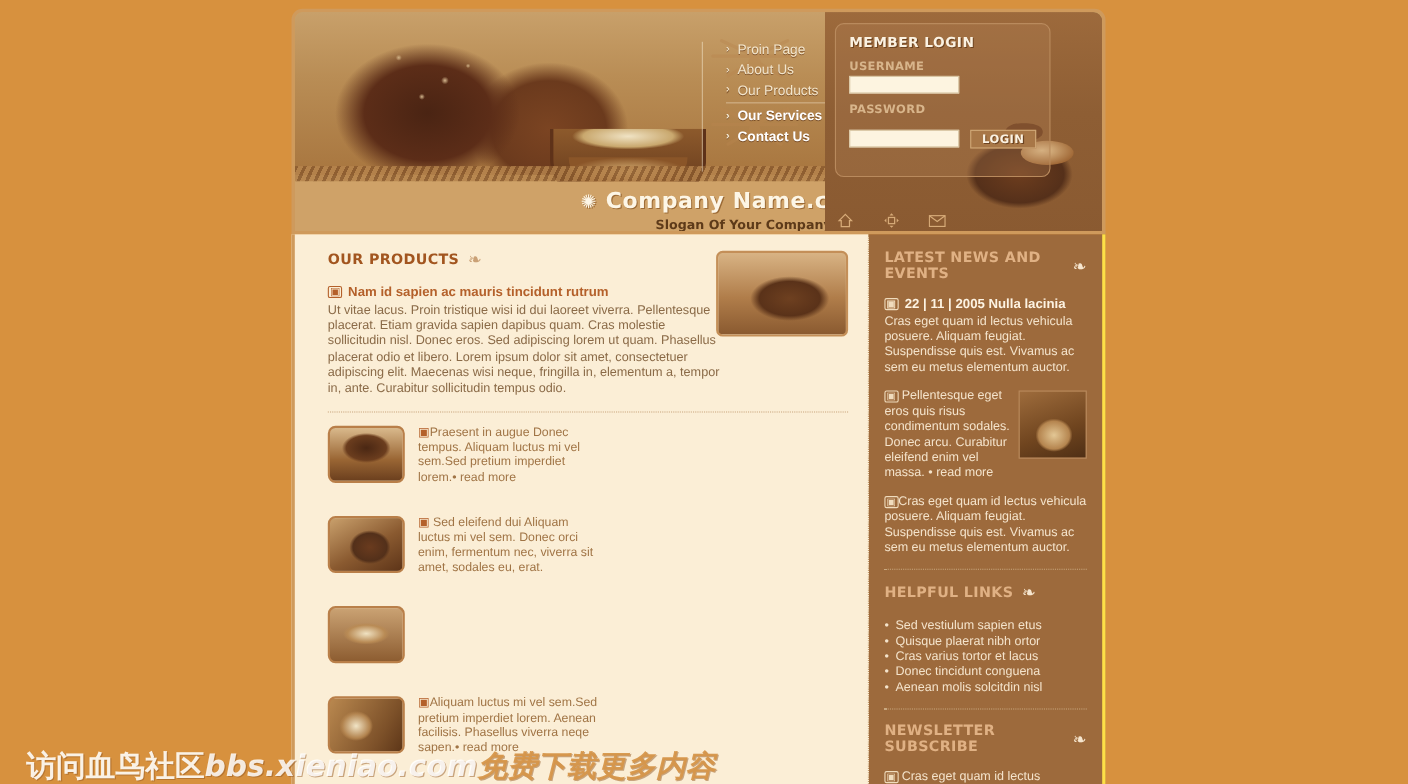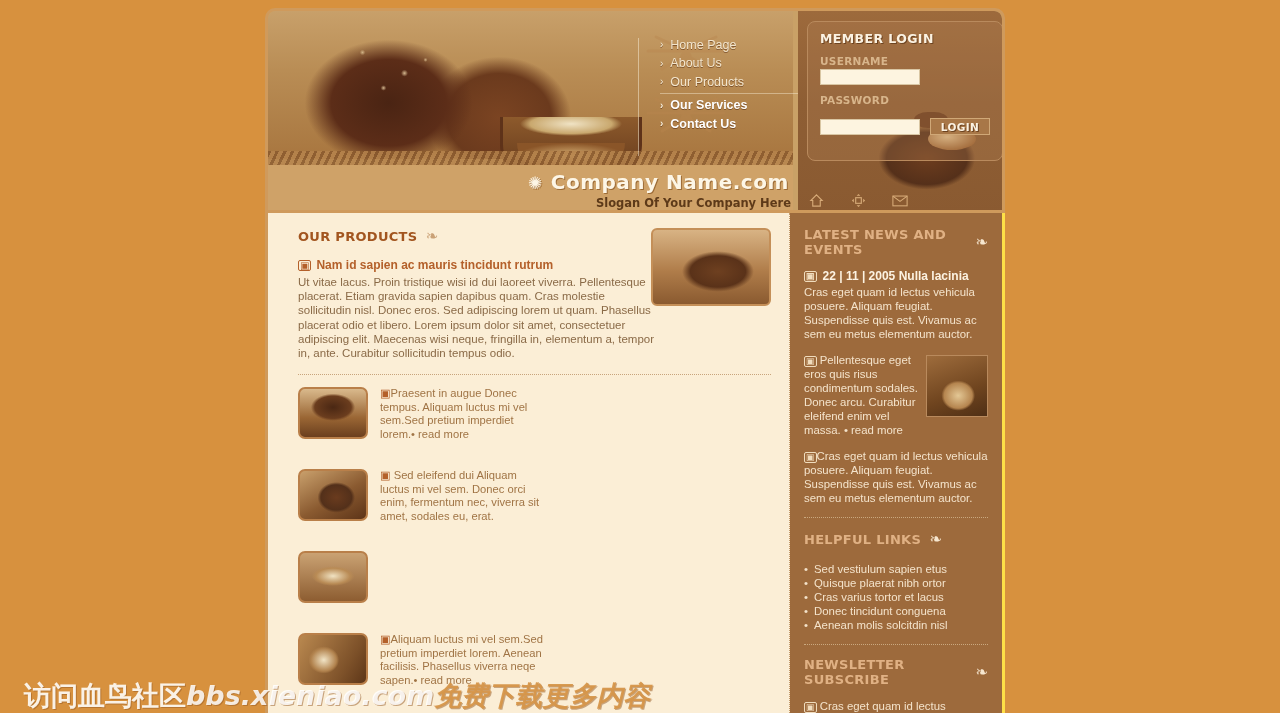--- a/index.html
+++ b/index.html
@@ -125,21 +125,21 @@
     color: #5d3a19;
     text-align: right;
     padding-right: 2px;
     line-height: 14px;
   }
   .brand-star { margin-right: 8px; color:#fdf6e6; font-size:17px; }
 
   
   #login-panel {
     position: absolute; right: 0; top: 0;
-    width: 204px; height: 205px;
+    width: 252px; height: 205px;
     background: linear-gradient(180deg,#9d6a3c 0%, #8e5e34 45%, #8a5a31 100%);
     overflow: hidden;
   }
   #login-card {
     position: absolute; left: 9px; top: 10px; width: 196px; height: 140px;
     border: 1px solid #b98a5d;
     border-radius: 8px;
     background: rgba(180,130,85,.30);
     padding: 9px 12px;
   }
@@ -151,21 +151,21 @@
   .field-label {
     font-family: "DejaVu Sans", sans-serif; font-weight:bold;
     font-size: 10.5px; color:#d8b58b; letter-spacing:.3px;
     margin-top: 9px; margin-bottom: 2px;
   }
   .field-input {
     width: 100px; height: 16px;
     background: #fdf4e0; border: 1px solid #d9c6a3;
     display: block;
   }
-  #login-row { display:flex; align-items:flex-end; gap: 10px; margin-top: 12px; }
+  #login-row { display:flex; align-items:flex-start; gap: 10px; margin-top: 12px; }
   #login-btn {
     width: 62px; height: 17px;
     background: #a87747; border: 1px solid #d0a877;
     color: #fbf2e2; font-family:"DejaVu Sans", sans-serif; font-weight:bold;
     font-size: 10.5px; letter-spacing:.4px;
     display:flex; align-items:center; justify-content:center;
     cursor:pointer;
     text-shadow: 1px 1px 0 #6d4421;
   }
   #teapot {
@@ -343,21 +343,21 @@
             <ellipse cx="108" cy="110" rx="6" ry="9"></ellipse>
             <path d="M108 102 L78 88 M108 102 L138 88 M108 102 L70 102 M108 102 L146 102 M108 106 L84 120 M108 106 L132 120" stroke="#b9864f" stroke-width="3" fill="none" stroke-linecap="round"></path>
           </g>
         </svg>
         <div class="band-stripes"></div>
       </div>
 
       <div id="nav">
         <div class="nav-item">
           <span class="chev">›</span>
-          <span>Home Page</span>
+          <span>Proin Page</span>
         </div>
         <div class="nav-item">
           <span class="chev">›</span>
           <span>About Us</span>
         </div>
         <div class="nav-item">
           <span class="chev">›</span>
           <span>Our Products</span>
         </div>
         <div class="nav-sep"></div>

